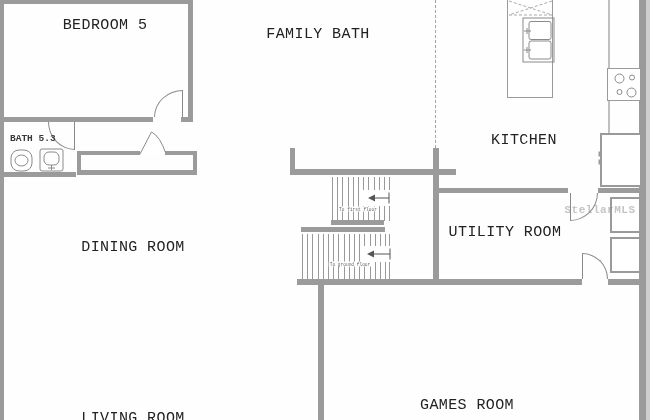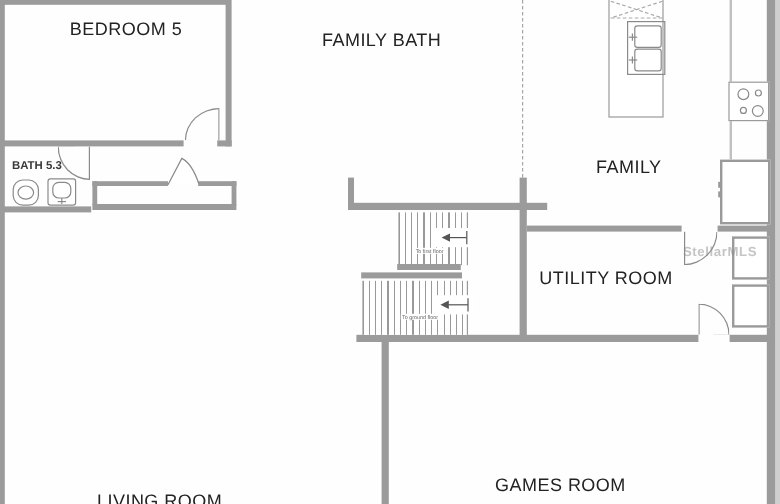--- a/index.html
+++ b/index.html
@@ -1,18 +1,18 @@
 <!DOCTYPE html>
 <html><head>
 <meta charset="utf-8">
 <style>
   html,body{margin:0;padding:0;background:#fff;}
   .plan{
     position:relative;width:650px;height:420px;overflow:hidden;
-    background:#fefefe;font-family:Liberation Sans, sans-serif;
+    background:#fefefe;font-family:Liberation Mono, monospace;
   }
   .w{position:absolute;background:#9b9b9b;z-index:2;}
   .edge-shade{position:absolute;background:#cfcfcf;z-index:1;}
   .counter{position:absolute;background:#c0c0c0;z-index:1;}
   .dashedline{position:absolute;border-left:1px dashed #a5a5a5;z-index:1;}
   .box{position:absolute;border:1px solid #9a9a9a;background:#fff;z-index:3;box-sizing:border-box;}
   .box.thick{border-width:2px;}
   .door{position:absolute;box-sizing:border-box;z-index:3;}
   .door.tl{border-top:1px solid #8a8a8a;border-left:1px solid #8a8a8a;border-right:1px solid #8a8a8a;border-radius:100% 0 0 0;}
   .door.bl{border-bottom:1px solid #8a8a8a;border-left:1px solid #8a8a8a;border-right:1px solid #8a8a8a;border-radius:0 0 0 100%;}
@@ -140,22 +140,23 @@
     <g>
       <rect x="361" y="246" width="33" height="16" fill="#fff"></rect>
       <line x1="373" y1="254" x2="390" y2="254" stroke="#555" stroke-width="1"></line>
       <polygon points="367,254 374,250.5 374,257.5" fill="#555"></polygon>
       <line x1="390" y1="248.5" x2="390" y2="259.5" stroke="#555" stroke-width="1"></line>
     </g>
   </svg>
 
   <div class="label" style="left:105px;top:25px">BEDROOM 5</div>
   <div class="label" style="left:318px;top:34px">FAMILY BATH</div>
-  <div class="label" style="left:524px;top:140px">FAMILY</div>
+  <div class="label" style="left:524px;top:140px">KITCHEN</div>
   <div class="label small" style="left:10px;top:133px">BATH 5.3</div>
+  <div class="label" style="left:133px;top:247px">DINING ROOM</div>
   <div class="label" style="left:505px;top:232px">UTILITY ROOM</div>
   <div class="label" style="left:467px;top:405px">GAMES ROOM</div>
   <div class="label" style="left:133px;top:418px">LIVING ROOM</div>
 
   <div class="stairtext" style="left:358px;top:209px">To first floor</div>
   <div class="stairtext" style="left:350px;top:264px">To ground floor</div>
 
   <div class="watermark" style="left:600px;top:210px">StellarMLS</div>
 
 </div>

